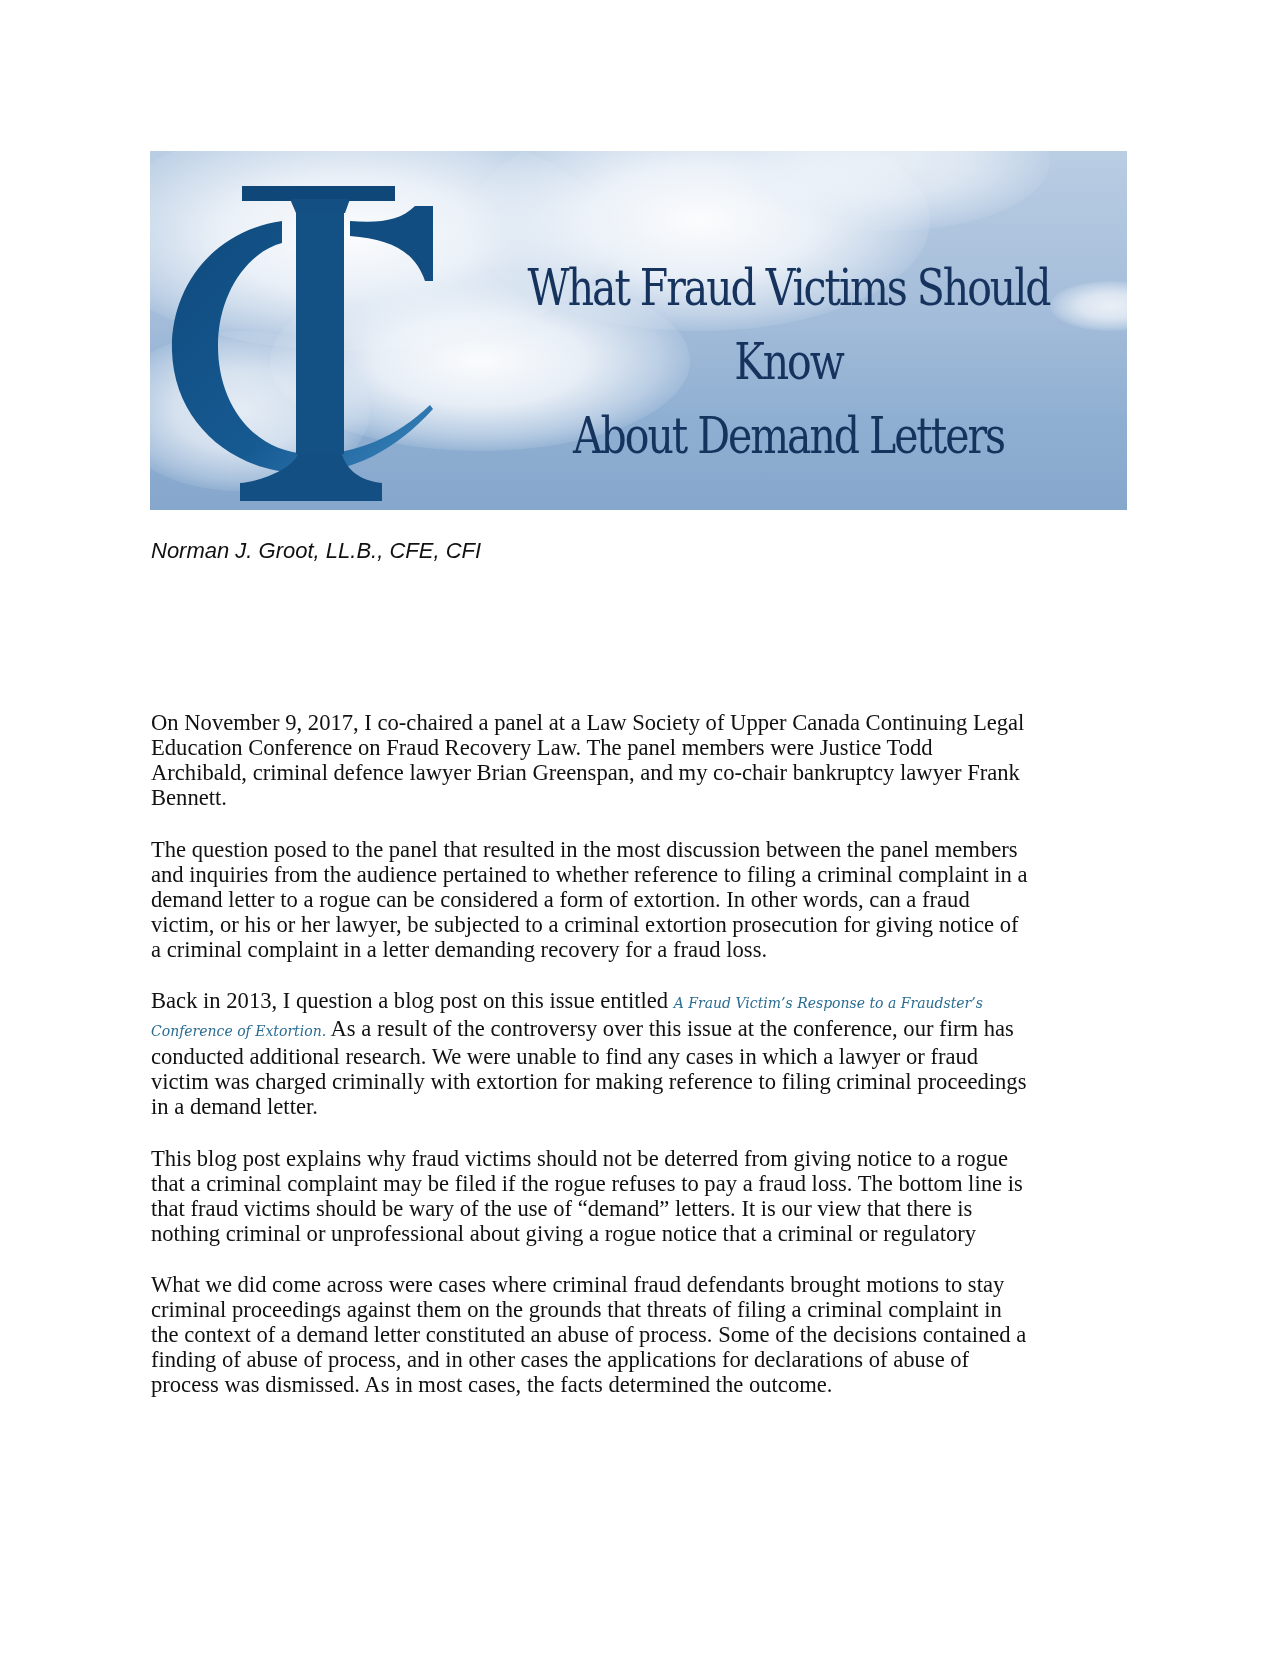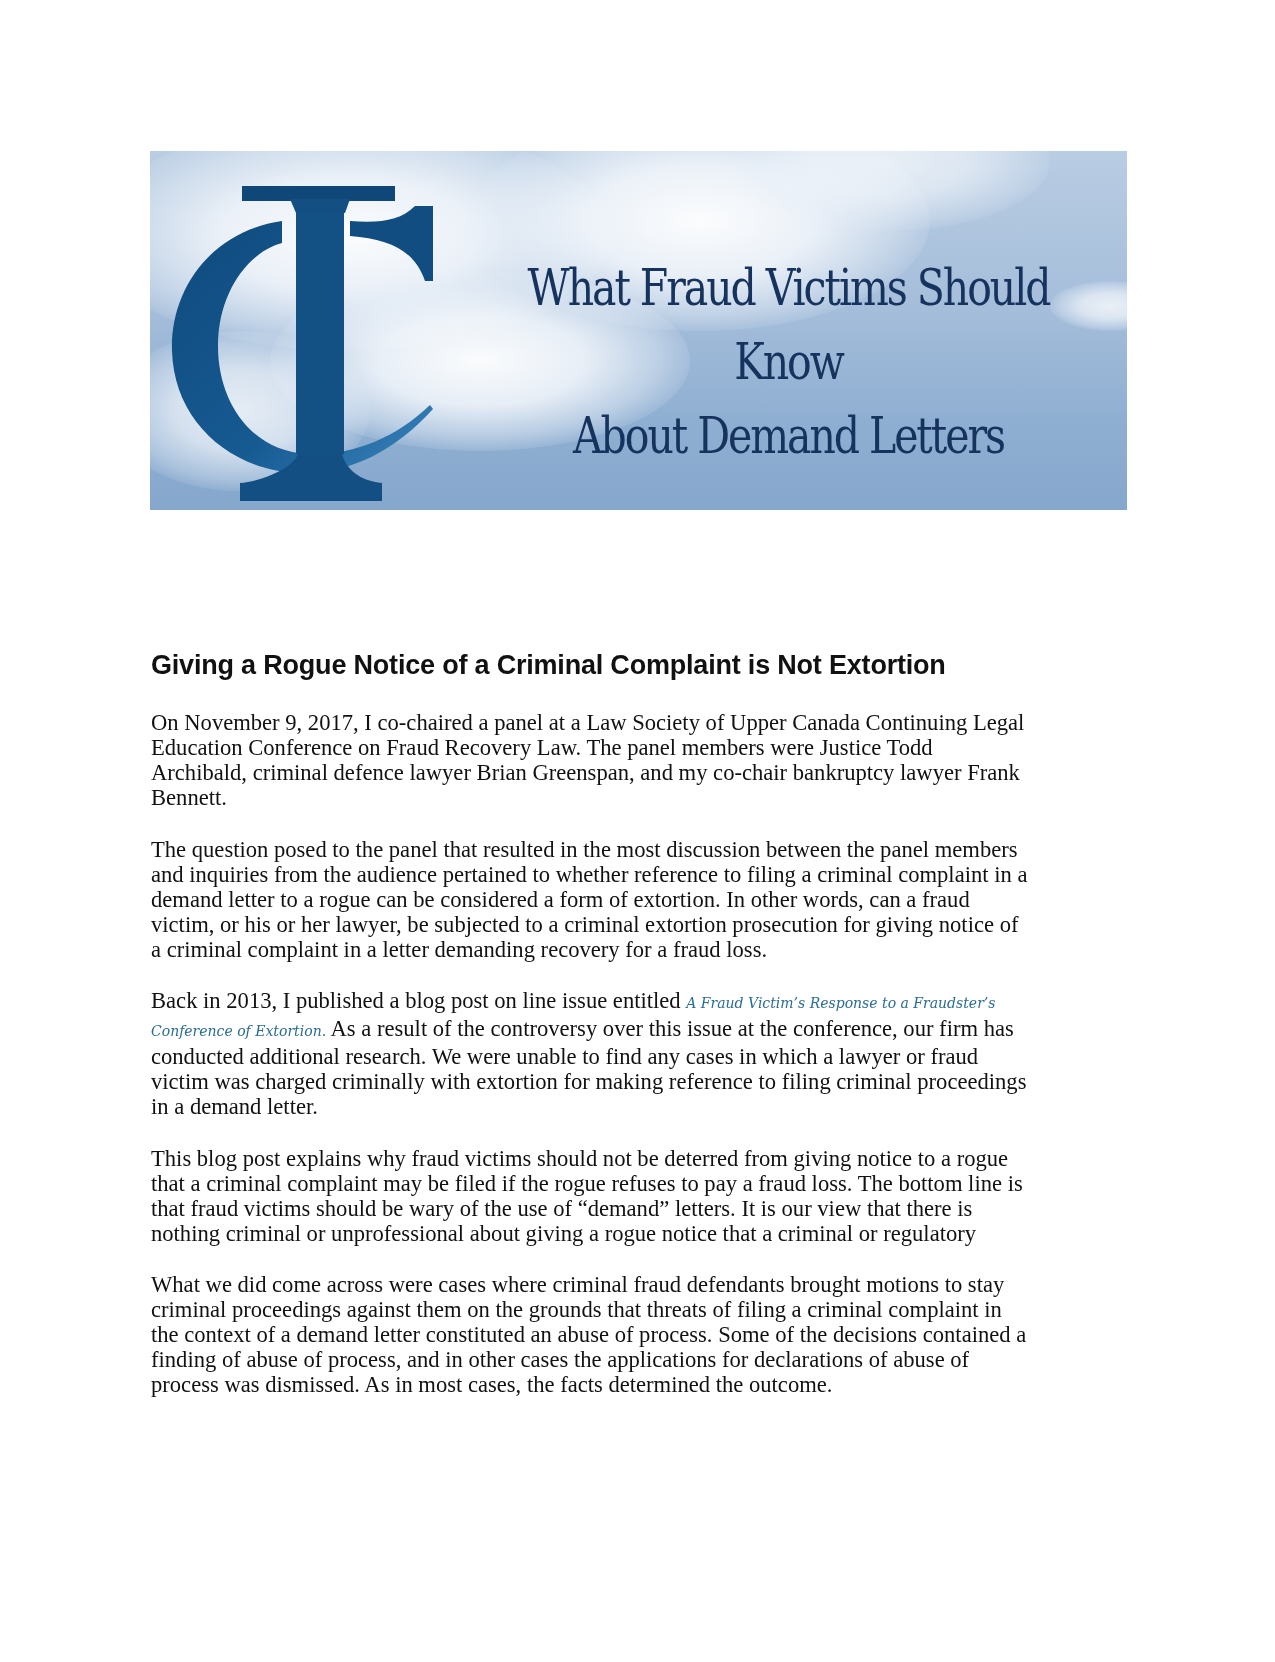--- a/index.html
+++ b/index.html
@@ -143,34 +143,34 @@
 
       <path d="M 148 303 L 192 303 C 196 318, 210 330, 232 332 L 232 350 L 90 350 L 90 332 C 112 330, 142 318, 148 303 Z" fill="#134f82"></path>
     </svg>
 
     <div class="banner-title">
       <span class="line1">What Fraud Victims   Should  Know</span>
       <span class="line2">About Demand Letters</span>
     </div>
   </div>
 
+  <div class="author">Norman J. Groot, LL.B., CFE, CFI</div>
 
-  <div class="heading">Giving a Rogue Notice of a Criminal Complaint is Not Extortion</div>
 
   <div class="body-text">
     <p class="para">On November 9, 2017, I co-chaired a panel at a Law Society of Upper Canada Continuing Legal
 Education Conference on Fraud Recovery Law. The panel members were Justice Todd
 Archibald, criminal defence lawyer Brian Greenspan, and my co-chair bankruptcy lawyer Frank
 Bennett.</p>
     <p class="para">The question posed to the panel that resulted in the most discussion between the panel members
 and inquiries from the audience pertained to whether reference to filing a criminal complaint in a
 demand letter to a rogue can be considered a form of extortion. In other words, can a fraud
 victim, or his or her lawyer, be subjected to a criminal extortion prosecution for giving notice of
 a criminal complaint in a letter demanding recovery for a fraud loss.</p>
-    <p class="para"><span>Back in 2013, I published a blog post on line issue entitled </span><a class="link"><span>A Fraud Victim’s Response to a Fraudster’s</span>
+    <p class="para"><span>Back in 2013, I question a blog post on this issue entitled </span><a class="link"><span>A Fraud Victim’s Response to a Fraudster’s</span>
 <span>Conference of Extortion.</span></a><span> As a result of the controversy over this issue at the conference, our firm has
 conducted additional research. We were unable to find any cases in which a lawyer or fraud
 victim was charged criminally with extortion for making reference to filing criminal proceedings
 in a demand letter.</span></p>
     <p class="para">This blog post explains why fraud victims should not be deterred from giving notice to a rogue
 that a criminal complaint may be filed if the rogue refuses to pay a fraud loss. The bottom line is
 that fraud victims should be wary of the use of “demand” letters. It is our view that there is
 nothing criminal or unprofessional about giving a rogue notice that a criminal or regulatory</p>
     <p class="para">What we did come across were cases where criminal fraud defendants brought motions to stay
 criminal proceedings against them on the grounds that threats of filing a criminal complaint in

